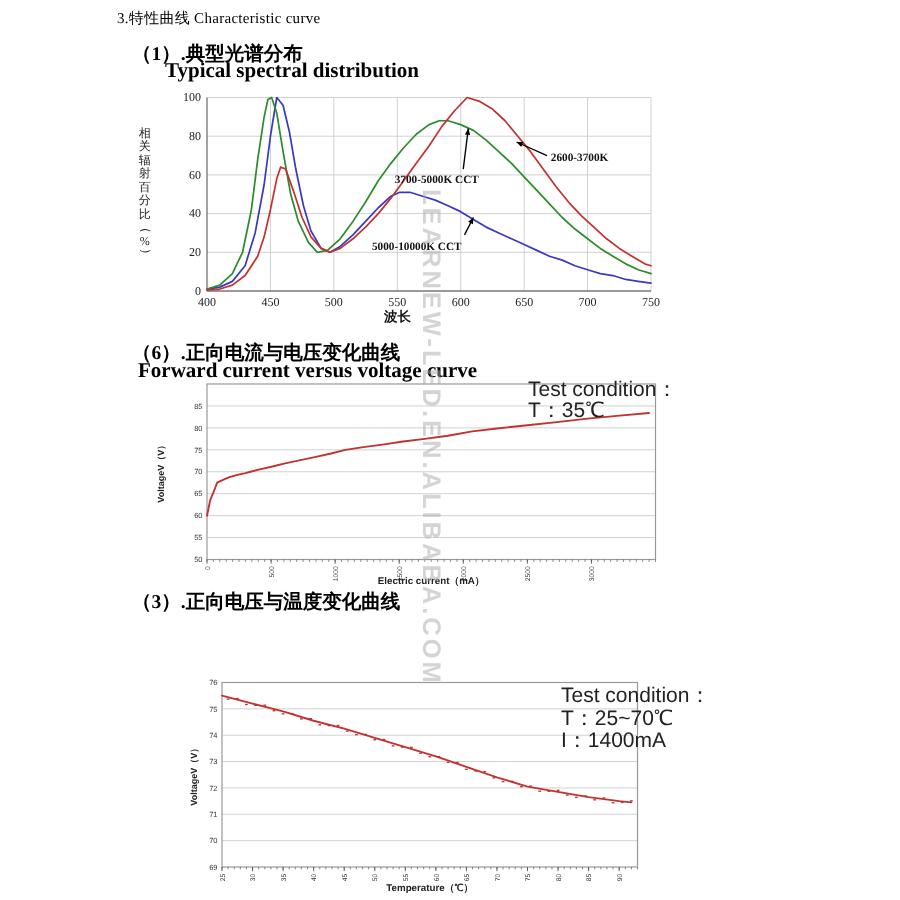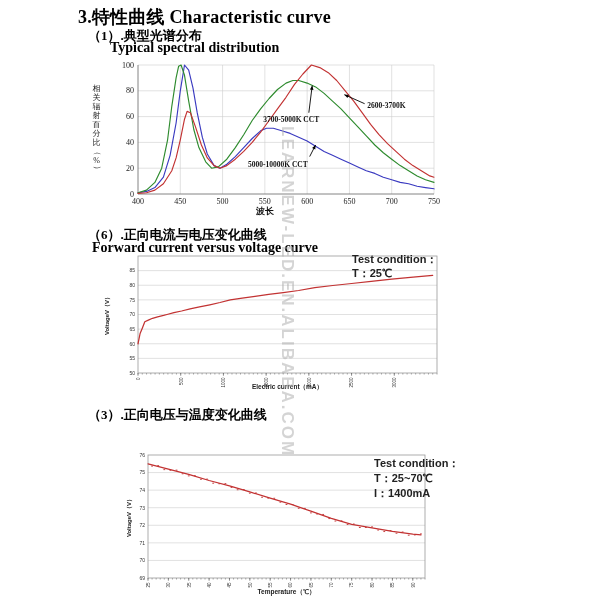--- a/index.html
+++ b/index.html
@@ -1,34 +1,34 @@
 <!DOCTYPE html>
 <html><head>
 <meta charset="utf-8">
 <style>
   html,body{margin:0;padding:0;background:#fff}
   .page{position:relative;width:600px;height:600px;background:#fff;overflow:hidden;
         font-family:"Liberation Serif",serif;color:#000}
-  .title{position:absolute;left:78px;top:5px;font-size:18px;font-weight:bold;margin:0;letter-spacing:.2px}
+  .title{position:absolute;left:78px;top:5px;font-size:10px;font-weight:normal;margin:0;letter-spacing:.2px}
   .sec-cn{position:absolute;font-size:13px;font-weight:bold}
   .sec-en{position:absolute;font-size:14px;font-weight:bold}
   .s1cn{left:88px;top:27px}.s1en{left:110px;top:40px}
   .s2cn{left:88px;top:226px}.s2en{left:92px;top:240px}
-  .s3cn{left:88px;top:406px}.s3en{left:108px;top:420px}
+  .s3cn{left:88px;top:392px}.s3en{left:108px;top:420px}
   .ylabel-cn{position:absolute;left:91px;top:84px;width:11px;font-size:8px;line-height:9px;
              text-align:center;color:#222}
   .ylabel-cn .rot{display:inline-block;transform:rotate(90deg)}
   .chart-svg{position:absolute}
   #chart1{left:80px;top:58px}
   #chart2{left:95px;top:248px}
   #chart3{left:105px;top:445px}
   #chart1 text{font-family:"Liberation Serif",serif}
   #chart2 text,#chart3 text{font-family:"Liberation Sans",sans-serif}
-  .testcond{position:absolute;font-family:"Liberation Sans",sans-serif;font-weight:bold;
-            font-size:11px;color:#222;white-space:nowrap}
+  .testcond{position:absolute;font-family:"Liberation Sans",sans-serif;font-weight:normal;
+            font-size:14px;color:#222;white-space:nowrap}
   .tc2{left:352px;top:252px;line-height:14px}
   .tc3{left:374px;top:456px;line-height:15px}
   .watermark{position:absolute;left:297px;top:126px;transform:rotate(90deg);transform-origin:0 0;
              font-family:"Liberation Sans",sans-serif;font-weight:bold;font-size:17px;
              letter-spacing:2px;color:#ababab;opacity:.5;white-space:nowrap;z-index:9;pointer-events:none}
 </style>
 </head>
 <body>
 
 <div class="page">
@@ -189,21 +189,21 @@
       <line x1="256.57142857142856" y1="125" x2="256.57142857142856" y2="127.8" stroke="#555" stroke-width="0.6"></line>
       <text transform="translate(256.57142857142856,129.5) rotate(-90)" x="0" y="1.8" text-anchor="end" font-size="4.5" fill="#333">2500</text>
       <line x1="299.2857142857143" y1="125" x2="299.2857142857143" y2="127.8" stroke="#555" stroke-width="0.6"></line>
       <text transform="translate(299.2857142857143,129.5) rotate(-90)" x="0" y="1.8" text-anchor="end" font-size="4.5" fill="#333">3000</text>
       <text x="192.5" y="141" text-anchor="middle" font-size="6.5" font-weight="bold" fill="#222">Electric current（mA）</text>
       <text transform="translate(14,66.5) rotate(-90)" text-anchor="middle" font-size="6" font-weight="bold" fill="#222">VoltageV（V）</text>
       <polyline points="43.0,95.8 45.1,85.5 47.3,80.2 49.8,73.8 53.3,72.1 57.5,70.3 62.6,68.8 68.6,67.4 72.0,66.5 78.9,64.7 86.6,63.0 95.1,60.9 104.5,58.9 114.8,56.8 125.0,54.5 135.3,51.9 147.2,50.1 160.0,48.4 173.7,46.3 188.2,44.6 203.6,42.5 219.8,39.6 237.8,37.5 256.6,35.5 276.2,33.4 296.7,31.1 318.1,29.1 337.7,27.3" fill="none" stroke="#c23232" stroke-width="1.25" stroke-linejoin="round" stroke-linecap="round"></polyline>
     </svg>
   <div class="testcond tc2">
     <div>Test condition：</div>
-    <div>T：25℃</div>
+    <div>T：35℃</div>
   </div>
 
   <div class="sec-cn s3cn">（3）.正向电压与温度变化曲线</div>
 
   <svg id="chart3" class="chart-svg" width="365" height="155" viewBox="0 0 365 155">
       <text x="40" y="134.8" text-anchor="end" font-size="5" fill="#333">69</text>
       <line x1="43" y1="115.42857142857143" x2="320" y2="115.42857142857143" stroke="#cccccc" stroke-width="0.6"></line>
       <text x="40" y="117.22857142857143" text-anchor="end" font-size="5" fill="#333">70</text>
       <line x1="43" y1="97.85714285714286" x2="320" y2="97.85714285714286" stroke="#cccccc" stroke-width="0.6"></line>
       <text x="40" y="99.65714285714286" text-anchor="end" font-size="5" fill="#333">71</text>

